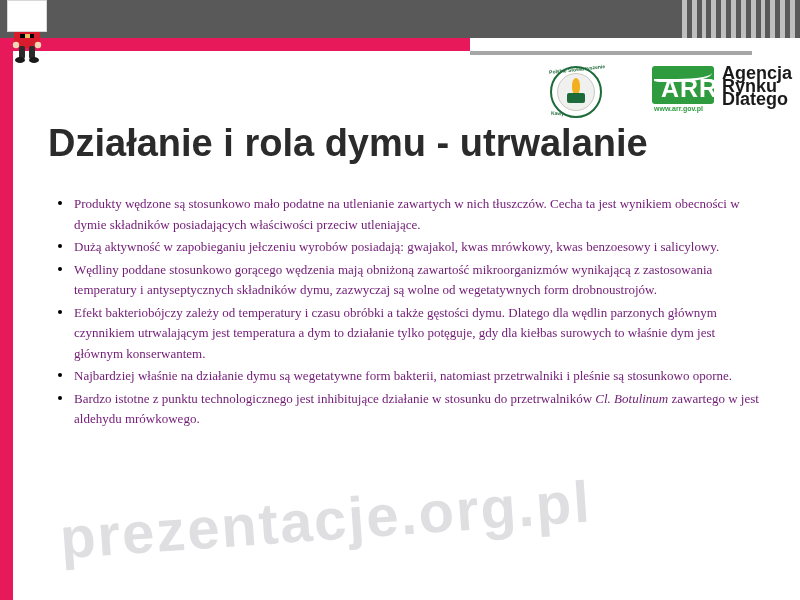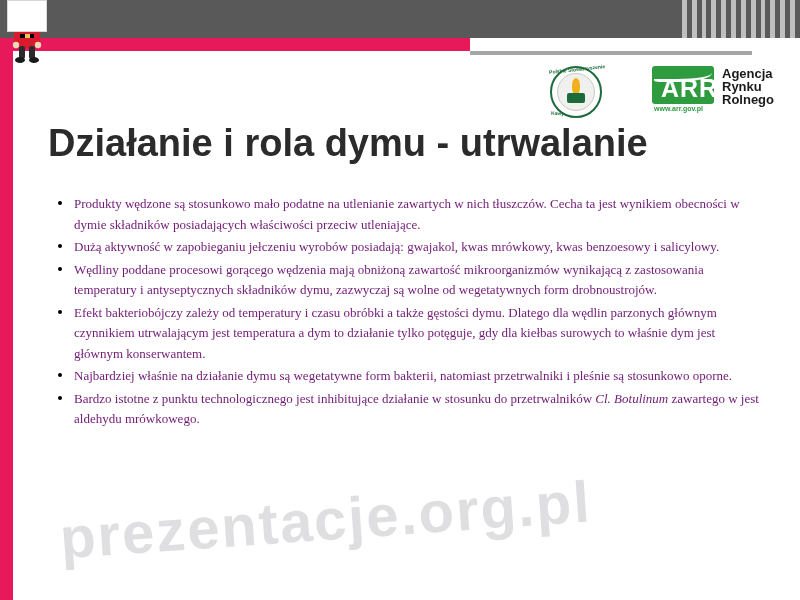--- a/index.html
+++ b/index.html
@@ -229,21 +229,21 @@
     font-family: "Liberation Sans", sans-serif;
     font-size: 7px;
     color: #2e9b3f;
     font-weight: bold;
   }
   .logo-arr .arr-name {
     position: absolute;
     top: 1px;
     left: 70px;
     font-family: "Liberation Sans", sans-serif;
-    font-size: 13px;
+    font-size: 18px;
     font-weight: bold;
     color: #1a1a1a;
     line-height: 13px;
   }
 
   
   .title {
     position: absolute;
     top: 120px;
     left: 48px;
@@ -369,39 +369,39 @@
   </div>
 
   <div class="logo-arr">
     <div class="arr-green"></div>
     <div class="arr-swoosh"></div>
     <div class="arr-text">ARR</div>
     <div class="arr-url">www.arr.gov.pl</div>
     <div class="arr-name">
       <div>Agencja</div>
       <div>Rynku</div>
-      <div>Rolnego</div>
+      <div>Dlatego</div>
     </div>
   </div>
 
   <div class="title">Działanie i rola dymu - utrwalanie</div>
 
   <div class="body">
     <ul class="bullets">
       <li>
         <span class="dot"></span>
         <span>Produkty wędzone są stosunkowo mało podatne na utlenianie zawartych w nich tłuszczów. Cecha ta jest wynikiem obecności w dymie składników posiadających właściwości przeciw utleniające.</span>
       </li>
       <li>
         <span class="dot"></span>
         <span>Dużą aktywność w zapobieganiu jełczeniu wyrobów posiadają: gwajakol, kwas mrówkowy, kwas benzoesowy i salicylowy.</span>
       </li>
       <li>
         <span class="dot"></span>
-        <span>Wędliny poddane procesowi gorącego wędzenia mają obniżoną zawartość mikroorganizmów wynikającą z zastosowania temperatury i antyseptycznych składników dymu, zazwyczaj są wolne od wegetatywnych form drobnoustrojów.</span>
+        <span>Wędliny poddane stosunkowo gorącego wędzenia mają obniżoną zawartość mikroorganizmów wynikającą z zastosowania temperatury i antyseptycznych składników dymu, zazwyczaj są wolne od wegetatywnych form drobnoustrojów.</span>
       </li>
       <li>
         <span class="dot"></span>
         <span>Efekt bakteriobójczy zależy od temperatury i czasu obróbki a także gęstości dymu. Dlatego dla wędlin parzonych głównym czynnikiem utrwalającym jest temperatura a dym to działanie tylko potęguje, gdy dla kiełbas surowych to właśnie dym jest głównym konserwantem.</span>
       </li>
       <li>
         <span class="dot"></span>
         <span>Najbardziej właśnie na działanie dymu są wegetatywne form bakterii, natomiast przetrwalniki i pleśnie są stosunkowo oporne.</span>
       </li>
       <li>

